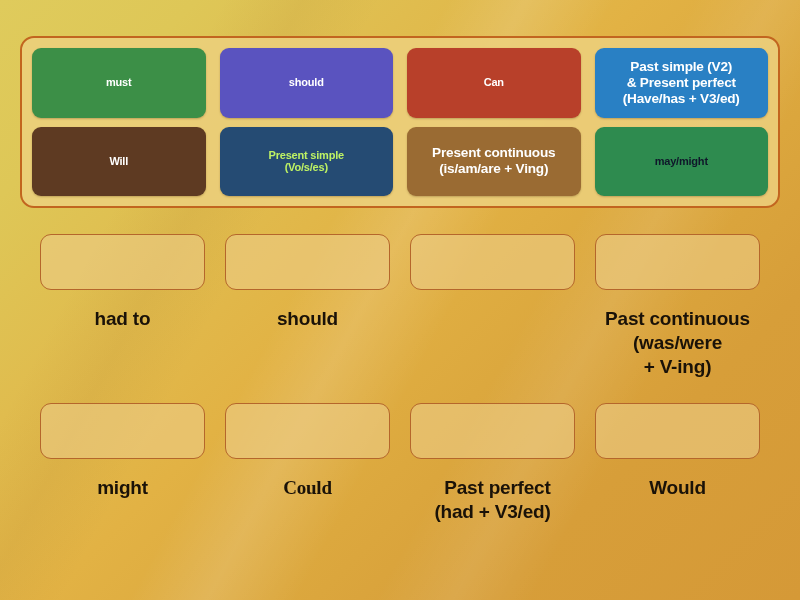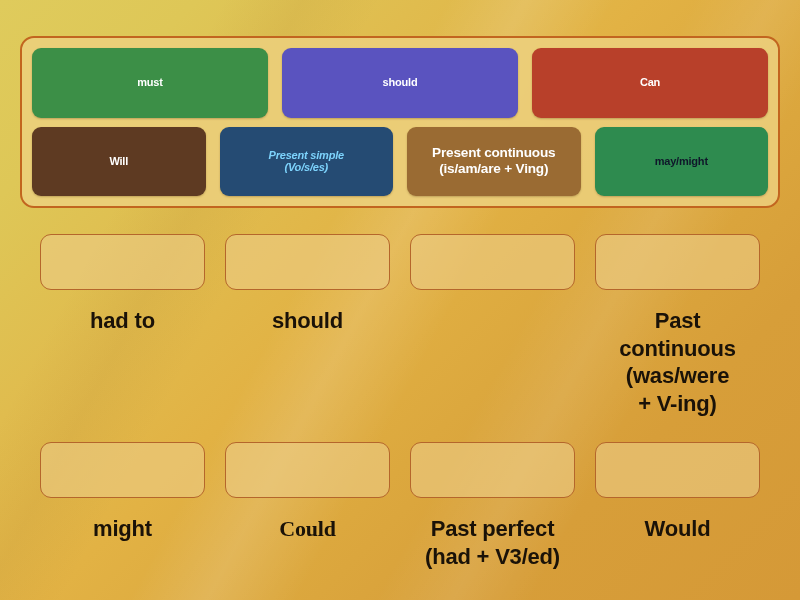--- a/index.html
+++ b/index.html
@@ -107,43 +107,46 @@
     border:1.5px solid #B5662B;
     border-radius:11px;
     cursor:pointer;
   }
 
   .cell-label {
     margin-top:17px;
     text-align:center;
     color:#1A1208;
     font-weight:bold;
-    font-size:22px;
+    font-size:19px;
     line-height:1.26;
     letter-spacing:-0.2px;
     white-space:pre-line;
     user-select:none;
   }
 </style>
 </head>
 <body>
 
 <div id="stage">
 
   <div class="tray" style="border-color: rgb(194, 101, 31);">
 
     <div class="tray-row">
       <div class="tile" style="background: rgb(60, 143, 71); color: rgb(255, 255, 255);">must</div>
       <div class="tile" style="background: rgb(90, 83, 191); color: rgb(255, 255, 255);">should</div>
       <div class="tile" style="background: rgb(184, 64, 42); color: rgb(255, 255, 255);">Can</div>
+      <div class="tile small" style="background: rgb(41, 128, 196); color: rgb(255, 255, 255);">Past simple (V2)
+&amp; Present perfect
+(Have/has + V3/ed)</div>
     </div>
 
     <div class="tray-row">
       <div class="tile" style="background: rgb(94, 58, 34); color: rgb(255, 255, 255); text-align: center;">Will</div>
-      <div class="tile" style="background: rgb(37, 75, 115); color: #7dd3fc; font-style: italic;">Present simple
+      <div class="tile" style="background: rgb(37, 75, 115); color: #bef264;">Present simple
 (Vo/s/es)</div>
       <div class="tile small" style="background: rgb(154, 107, 51); color: rgb(255, 255, 255);">Present continuous
 (is/am/are + Ving)</div>
       <div class="tile" style="background: rgb(46, 139, 79); color: #0f172a;">may/might</div>
     </div>
 
   </div>
 
   <div class="grid">
 
@@ -171,21 +174,21 @@
       <div class="cell">
         <div class="dropzone" style="border-color: rgb(181, 102, 43);"></div>
         <div class="cell-label" style="color: rgb(26, 18, 8);">might</div>
       </div>
       <div class="cell">
         <div class="dropzone" style="border-color: rgb(181, 102, 43);"></div>
         <div class="cell-label" style="color: rgb(26, 18, 8); font-family: Liberation Serif, serif;">Could</div>
       </div>
       <div class="cell">
         <div class="dropzone" style="border-color: rgb(181, 102, 43);"></div>
-        <div class="cell-label" style="color: rgb(26, 18, 8);">Past perfect
+        <div class="cell-label" style="color: rgb(26, 18, 8); text-align: right;">Past perfect
 (had + V3/ed)</div>
       </div>
       <div class="cell">
         <div class="dropzone" style="border-color: rgb(181, 102, 43);"></div>
         <div class="cell-label" style="color: rgb(26, 18, 8);">Would</div>
       </div>
     </div>
 
   </div>
 

